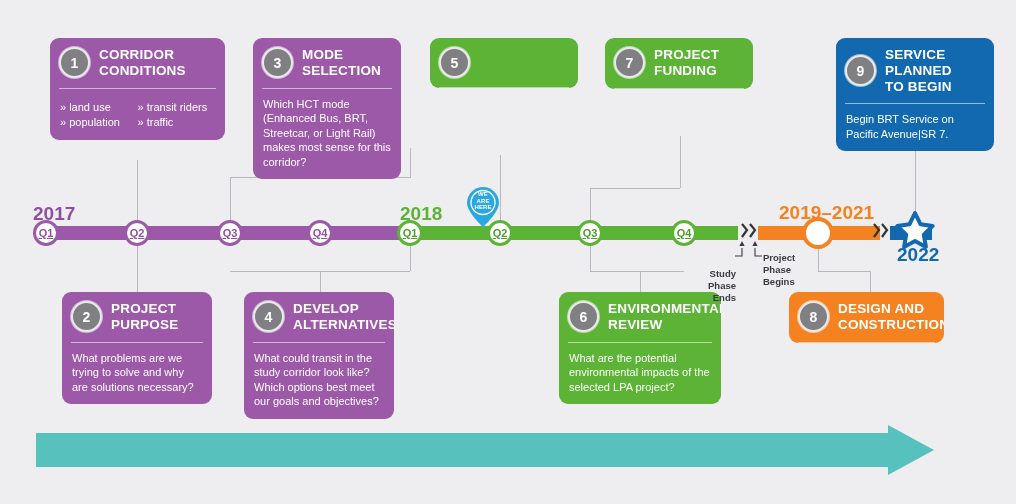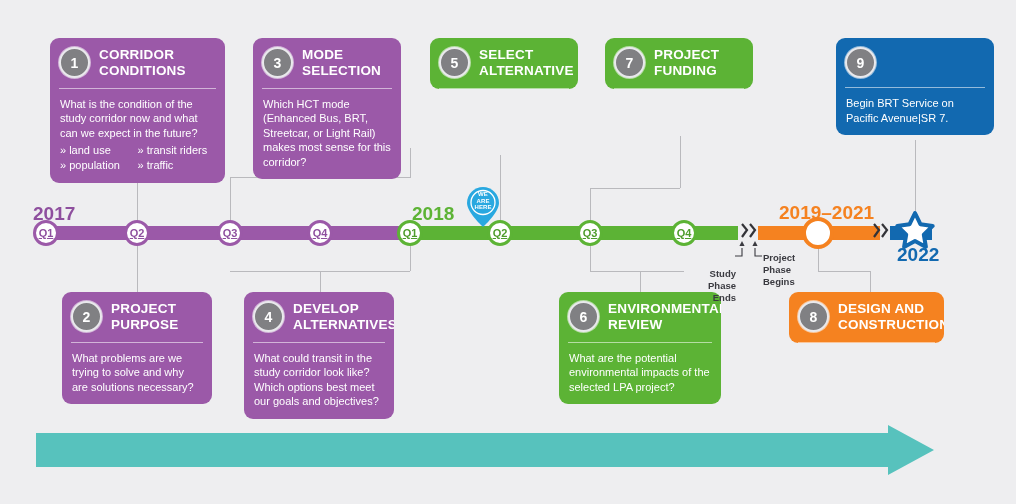--- a/index.html
+++ b/index.html
@@ -214,21 +214,20 @@
   <div class="conn conn-v" style="left:870px; top:271px; height:21px;"></div>
 
   <div class="card c-purple" style="left:50px; top:38px; width:175px;">
     <div class="card-head">
       <div class="num-badge">1</div>
       <div class="card-title">CORRIDOR
 CONDITIONS</div>
     </div>
     <div class="card-sep"></div>
     <div class="card-body">
-      <div>What is the condition of the study corridor now and what can we expect in the future?</div>
       <div class="bullets">
         <div class="bullets-col">
           <div>» land use</div>
           <div>» population</div>
         </div>
         <div class="bullets-col">
           <div>» transit riders</div>
           <div>» traffic</div>
         </div>
       </div>
@@ -241,38 +240,38 @@
       <div class="card-title">MODE
 SELECTION</div>
     </div>
     <div class="card-sep"></div>
     <div class="card-body">Which HCT mode (Enhanced Bus, BRT, Streetcar, or Light Rail) makes most sense for this corridor?</div>
   </div>
 
   <div class="card c-green" style="left:430px; top:38px; width:148px;">
     <div class="card-head">
       <div class="num-badge">5</div>
-      <div class="card-title">SELECT
-ALTERNATIVE</div>
     </div>
     <div class="card-sep"></div>
   </div>
 
   <div class="card c-green" style="left:605px; top:38px; width:148px;">
     <div class="card-head">
       <div class="num-badge">7</div>
       <div class="card-title">PROJECT
 FUNDING</div>
     </div>
     <div class="card-sep"></div>
   </div>
 
   <div class="card c-blue" style="left:836px; top:38px; width:158px;">
     <div class="card-head">
       <div class="num-badge">9</div>
+      <div class="card-title">SERVICE PLANNED
+TO BEGIN</div>
     </div>
     <div class="card-sep"></div>
     <div class="card-body">Begin BRT Service on Pacific Avenue|SR 7.</div>
   </div>
 
   <div class="card c-purple" style="left:62px; top:292px; width:150px;">
     <div class="card-head">
       <div class="num-badge">2</div>
       <div class="card-title">PROJECT
 PURPOSE</div>
@@ -338,21 +337,21 @@
       <path d="M742 248 l0 8 l-7 0"></path>
       <path d="M755 248 l0 8 l7 0"></path>
     </g>
     <g fill="#3a3a40">
       <path d="M742 241 l2.6 5 l-5.2 0 Z"></path>
       <path d="M755 241 l2.6 5 l-5.2 0 Z"></path>
     </g>
   </svg>
 
   <div class="year-label y-purple" style="left:33px; top:203px;">2017</div>
-  <div class="year-label y-green" style="left:412px; top:203px;">2018</div>
+  <div class="year-label y-green" style="left:400px; top:203px;">2018</div>
   <div class="year-label y-orange" style="left:779px; top:202px;">2019–2021</div>
   <div class="year-label y-blue" style="left:897px; top:244px;">2022</div>
 
   <div class="qmark qm-purple" style="left:33px; top:220px;">Q1</div>
   <div class="qmark qm-purple" style="left:124px; top:220px;">Q2</div>
   <div class="qmark qm-purple" style="left:217px; top:220px;">Q3</div>
   <div class="qmark qm-purple" style="left:307px; top:220px;">Q4</div>
 
   <div class="qmark qm-green" style="left:397px; top:220px;">Q1</div>
   <div class="qmark qm-green" style="left:487px; top:220px;">Q2</div>

